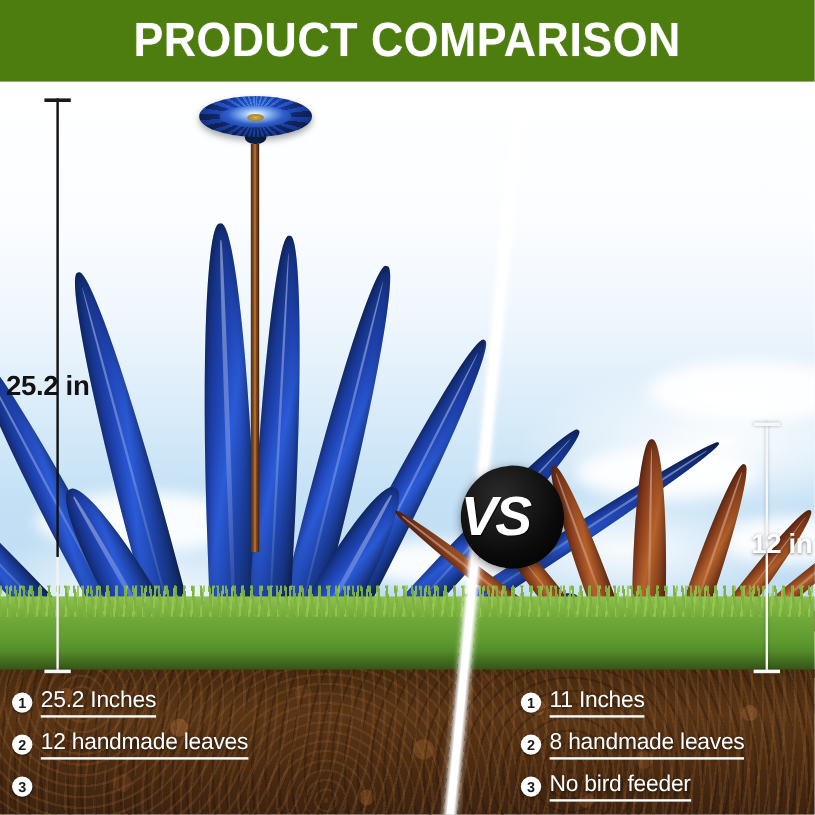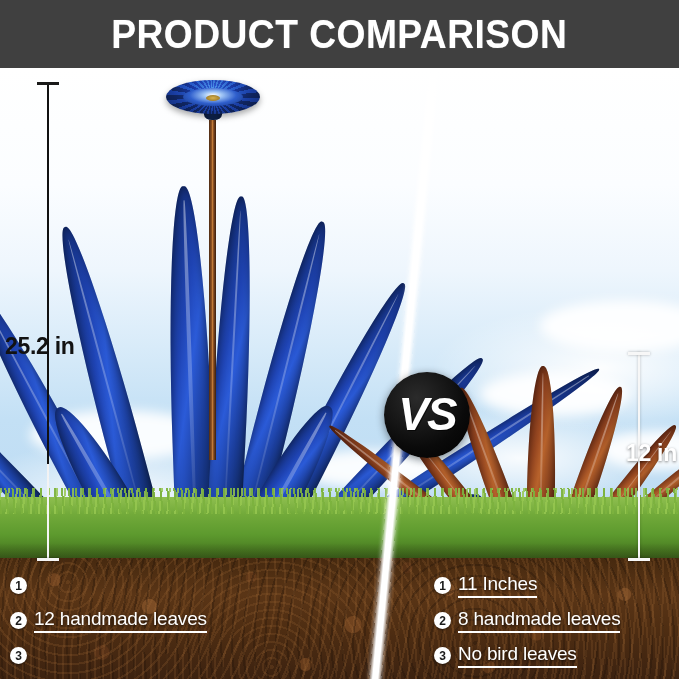--- a/index.html
+++ b/index.html
@@ -7,21 +7,21 @@
   body {
     font-family:"Liberation Sans", sans-serif;
     background:#fff;
     position:relative;
   }
   #stage { position:relative; width:679px; height:679px; overflow:hidden; }
 
   
   .header {
     position:absolute; left:0; top:0; width:679px; height:68px;
-    background:#404040;
+    background:#4d7c0f;
     display:flex; align-items:center; justify-content:center;
     z-index:60;
   }
   .header-title {
     color:#fff;
     font-size:40px;
     font-weight:bold;
     letter-spacing:0.5px;
     transform:scaleX(0.93);
     text-shadow:0 0 1px rgba(255,255,255,.4);
@@ -222,35 +222,35 @@
     font-size:23px;
     font-weight:bold;
     white-space:nowrap;
     letter-spacing:-0.3px;
   }
   .m-left .measure-line {
     background:linear-gradient(180deg,#111 0%,#111 80%,#f2f2f2 80%,#f6f6f6 100%);
   }
   .m-left .cap-top { background:#1a1a1a; }
   .m-left .cap-bot { background:#f5f5f5; box-shadow:0 0 2px rgba(0,0,0,.5); }
-  .m-left .measure-label { color:#121212;margin-top:25px; }
+  .m-left .measure-label { color:#121212; }
 
   .m-right .measure-line { background:#f7f7f7; box-shadow:0 0 3px rgba(0,0,0,.25); }
   .m-right .cap-top, .m-right .cap-bot { background:#f7f7f7; box-shadow:0 0 3px rgba(0,0,0,.3); }
   .m-right .measure-label { color:#ffffff; text-shadow:0 1px 3px rgba(0,0,0,.5);margin-left:12px; }
 
   
   .vs-badge {
     position:absolute;
-    left:384px; top:372px;
+    left:384px; top:388px;
     width:86px; height:86px;
     border-radius:50%;
     background:radial-gradient(circle at 38% 30%, #2b2b2b 0%, #0a0a0a 62%, #000 100%);
     z-index:70;
-    display:flex; align-items:center; justify-content:center;
+    display:flex; align-items:center; justify-content:flex-start;
     box-shadow:0 2px 8px rgba(0,0,0,.45);
   }
   .vs-text {
     color:#ffffff;
     font-size:46px;
     font-weight:bold;
     font-style:italic;
     letter-spacing:-2px;
     line-height:1;
     transform:translateY(-1px);
@@ -386,20 +386,21 @@
     <div class="measure-label" style="left:-24px;top:88px;">12 in</div>
   </div>
 
   <div class="vs-badge">
     <span class="vs-text">VS</span>
   </div>
 
   <div class="features features-left">
     <div class="feature-row">
       <span class="num-circle">1</span>
+      <span class="feature-text">25.2 Inches</span>
     </div>
     <div class="feature-row">
       <span class="num-circle">2</span>
       <span class="feature-text">12 handmade leaves</span>
     </div>
     <div class="feature-row">
       <span class="num-circle">3</span>
     </div>
   </div>
 
@@ -407,21 +408,21 @@
     <div class="feature-row">
       <span class="num-circle">1</span>
       <span class="feature-text">11 Inches</span>
     </div>
     <div class="feature-row">
       <span class="num-circle">2</span>
       <span class="feature-text">8 handmade leaves</span>
     </div>
     <div class="feature-row">
       <span class="num-circle">3</span>
-      <span class="feature-text">No bird leaves</span>
+      <span class="feature-text">No bird feeder</span>
     </div>
   </div>
 
   <div class="header">
     <div class="header-title">PRODUCT COMPARISON</div>
   </div>
 
 </div>
 
 </body></html>

